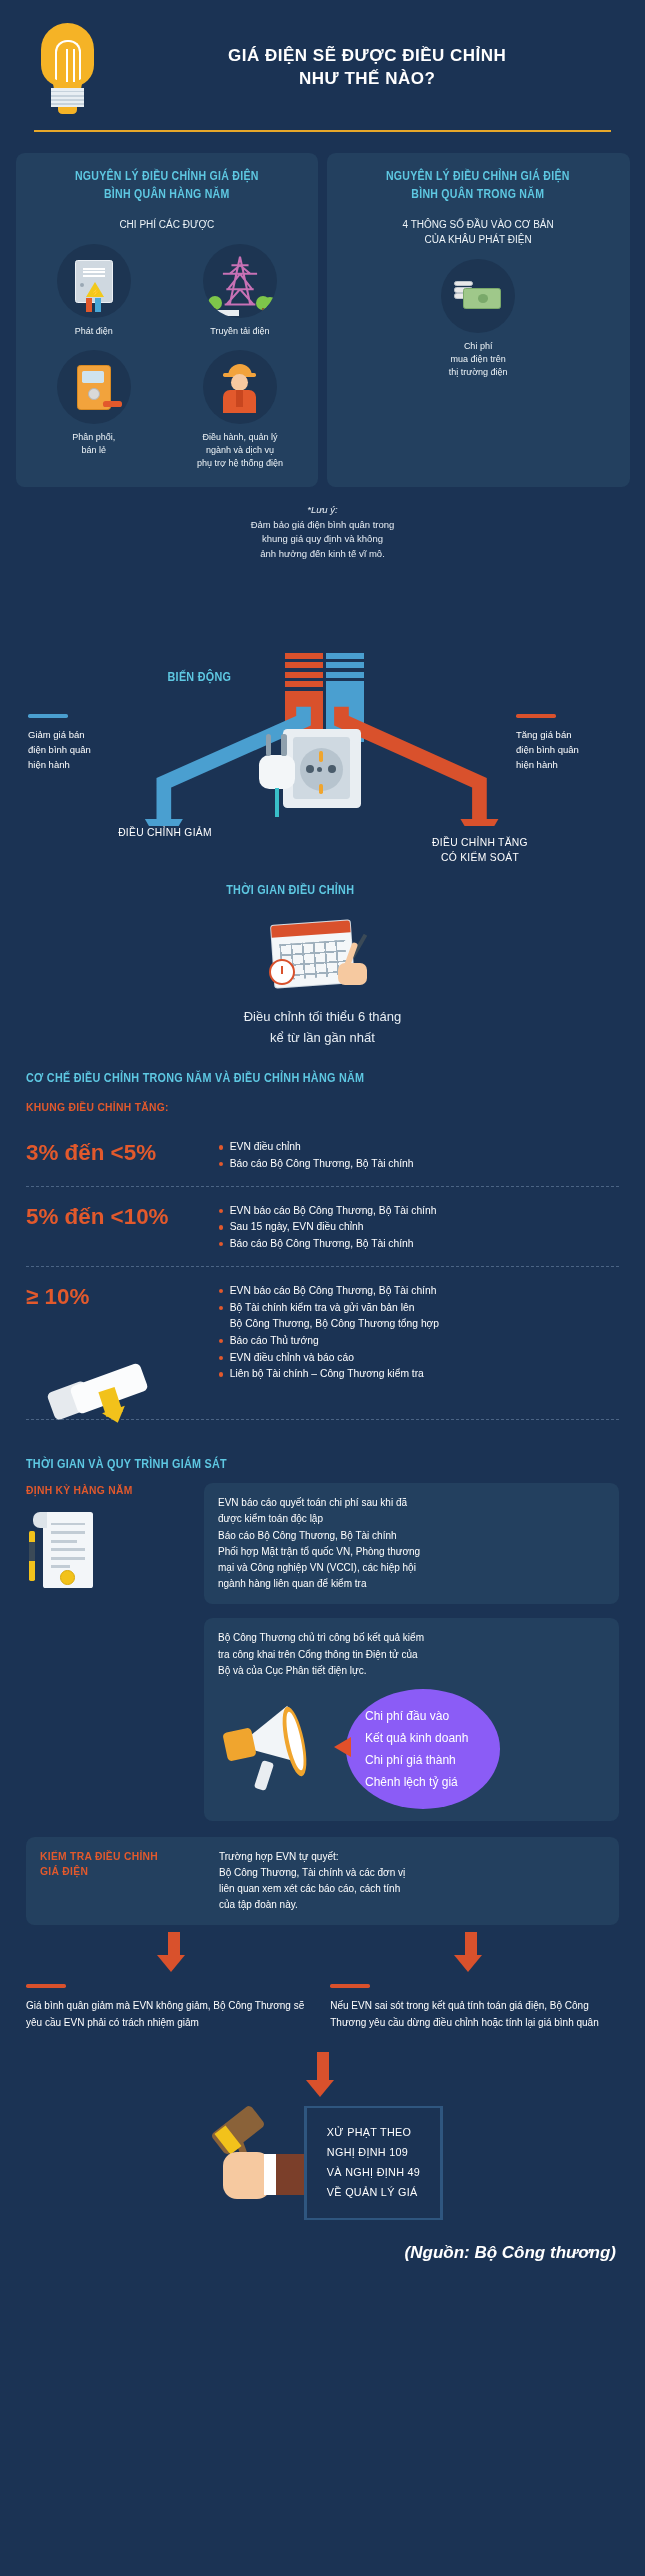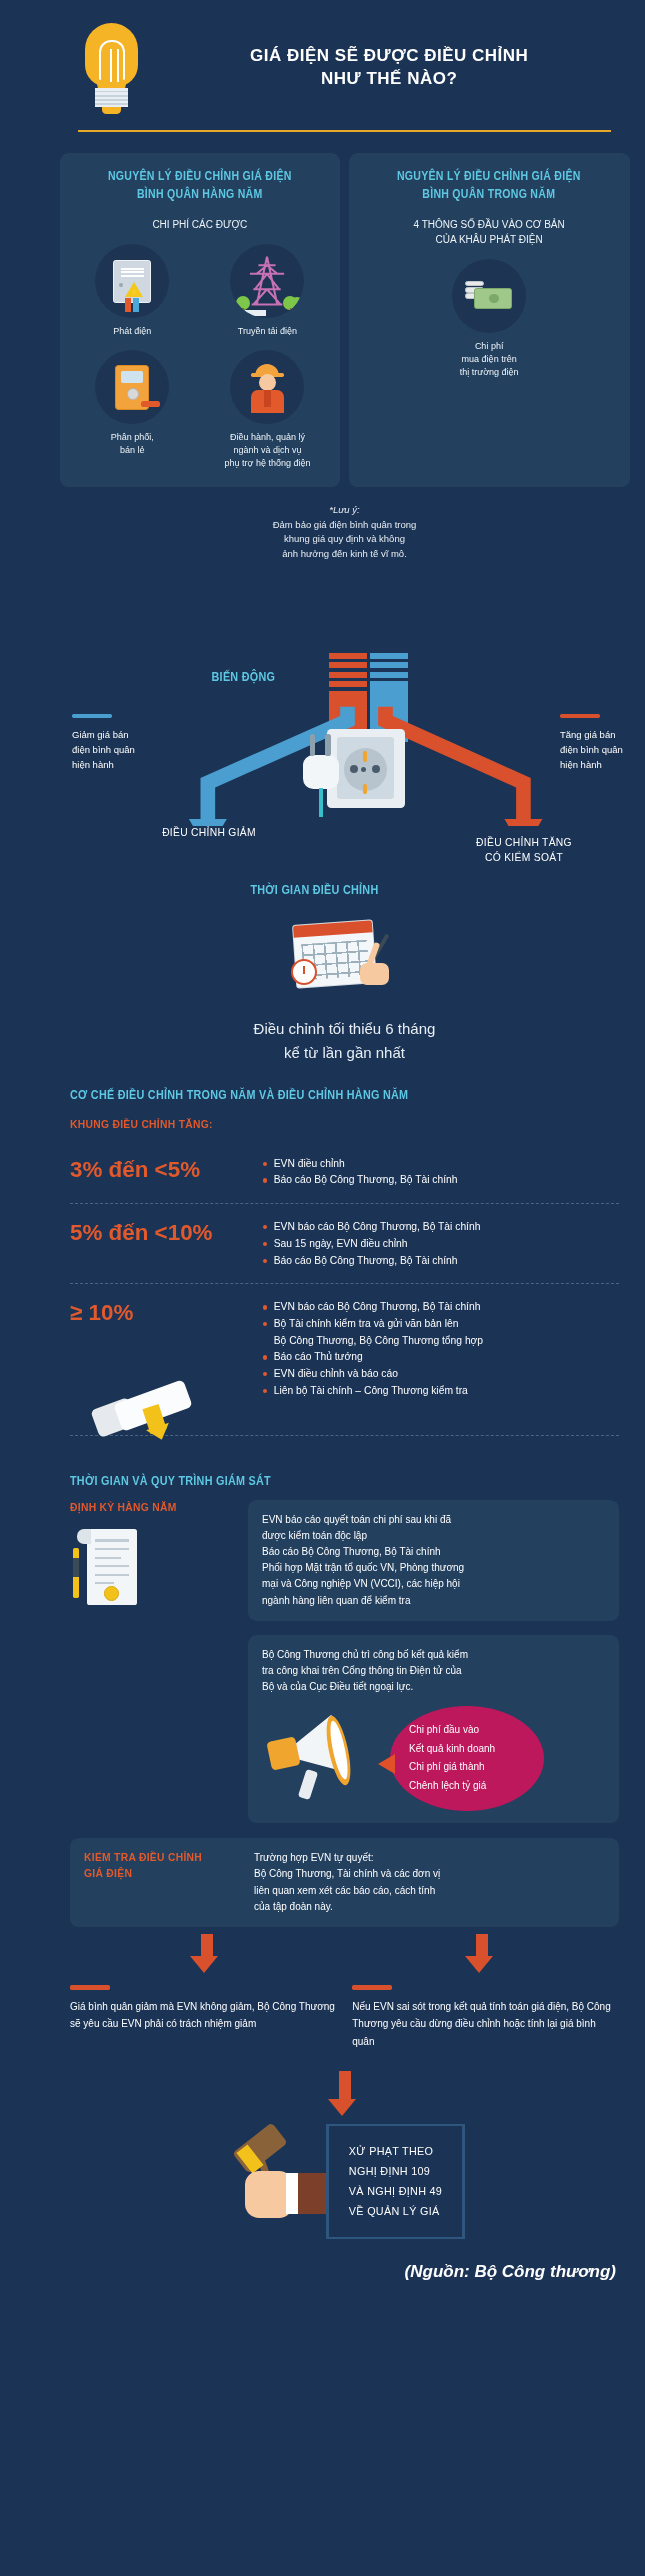--- a/index.html
+++ b/index.html
@@ -3,21 +3,21 @@
 <meta charset="utf-8">
 <style>
   * { box-sizing: border-box; margin: 0; padding: 0; }
   body {
     width: 645px;
     background: #1b3354;
     font-family: "Liberation Sans", sans-serif;
     color: #ffffff;
     -webkit-font-smoothing: antialiased;
   }
-  .page { width: 645px; position: relative; overflow: hidden; padding-left: 44px; }
+  .page { width: 645px; position: relative; overflow: hidden; }
 
   
   .header { padding: 21px 34px 0 34px; display: flex; align-items: center; gap: 22.4px; }
   .bulb { width: 67px; height: 93px; position: relative; flex: 0 0 auto; }
   .bulb .glass {
     position: absolute; left: 7px; top: 1.7px; width: 53px; height: 64px;
     background: #f5b326; border-radius: 27px 27px 22.4px 22.4px;
   }
   .bulb .glass:after{
     content:""; position:absolute; left:12px; top:52px; width:29px; height:19px;
@@ -155,21 +155,21 @@
   .cal .sheet .hdr{position:absolute;left:0;top:0;width:100%;height:12px;background:#d9512c;border-radius:2.6px 2.6px 0 0;}
   .cal .sheet .grid{position:absolute;left:7px;top:19px;width:66px;height:36px;
     background:repeating-linear-gradient(90deg,#9fb0bd 0 1.7px,transparent 1.7px 11.2px),
                repeating-linear-gradient(#9fb0bd 0 1.7px,transparent 1.7px 10.3px);}
   .cal .clock{position:absolute;left:1.7px;top:40px;width:26px;height:26px;border-radius:50%;background:#fff;border:2.6px solid #d9512c;}
   .cal .clock:after{content:"";position:absolute;left:10.3px;top:5.2px;width:1.7px;height:7.8px;background:#d9512c;}
   .cal .hand{position:absolute;right:0;top:22.4px;width:45px;height:47px;}
   .cal .hand .p{position:absolute;left:15.5px;top:0;width:6px;height:26px;background:#f6c9a0;border-radius:2.6px;transform:rotate(20deg);}
   .cal .hand .pal{position:absolute;left:5.2px;top:21px;width:29px;height:22.4px;background:#f6c9a0;border-radius:7px;}
   .cal .hand .pen{position:absolute;left:24px;top:-8.6px;width:4.3px;height:26px;background:#3b4a57;transform:rotate(30deg);}
-  .cal-cap{ text-align:center; font-size:15px; line-height:1.6; margin-top:12px; color:#e8eef4;}
+  .cal-cap{ text-align:center; font-size:13px; line-height:1.6; margin-top:2px; color:#e8eef4;}
 
   
   .tiers { padding: 22.4px 26px 0 26px; position:relative;}
   .khung { color:#e2592c; font-size:10.3px; font-weight:bold; letter-spacing:0.3px; margin-bottom:19px;}
   .tier { display:flex; gap:15.5px; align-items:flex-start; padding: 7px 0 12px 0; position:relative;}
   .tier .pct { color:#e2592c; font-size:22.4px; font-weight:bold; width:177px; flex:0 0 177px; line-height:1.25;}
   .tier ul { list-style:none; font-size:10.3px; line-height:1.62; }
   .tier li { position:relative; padding-left:11.2px; }
   .tier li:before{ content:""; position:absolute; left:0; top:6px; width:4.3px;height:4.3px;border-radius:50%;background:#e2592c;}
   .tier li.cont:before{ display:none; }
@@ -194,21 +194,21 @@
   .doc-ic .pen{position:absolute;left:3.4px;top:22.4px;width:6px;height:50px;background:#f2c21b;border-radius:1.7px;}
   .doc-ic .pen:after{content:"";position:absolute;left:0;top:10.3px;width:6px;height:19px;background:#3b4a57;}
 
   .mega-wrap{ position:relative; margin-top:10.3px; display:flex; align-items:center; gap:0; }
   .mega{ width:128px;height:90px;position:relative;flex:0 0 128px;}
   .mega .horn{position:absolute;left:19px;top:7px;width:0;height:0;border-top:29px solid transparent;border-bottom:29px solid transparent;border-right:57px solid #f2f5f8;transform:rotate(-12deg);}
   .mega .rim{position:absolute;left:67px;top:1.7px;width:19px;height:71px;border-radius:50%;background:#f0a52e;transform:rotate(-12deg);}
   .mega .rim2{position:absolute;left:71px;top:7px;width:12px;height:60px;border-radius:50%;background:#fff;transform:rotate(-12deg);}
   .mega .body{position:absolute;left:7px;top:26px;width:29px;height:29px;background:#f0a52e;border-radius:4.3px;transform:rotate(-12deg);}
   .mega .handle{position:absolute;left:40px;top:57px;width:12px;height:29px;background:#e9edf1;border-radius:3.4px;transform:rotate(18deg);}
-  .bubble{ position:relative; background:#be185d; border-radius:50%; padding:15.5px 19px; font-size:10px; line-height:1.85; min-width:154px;}
+  .bubble{ position:relative; background:#8b5cf6; border-radius:50%; padding:15.5px 19px; font-size:12px; line-height:1.85; min-width:154px;}
   .bubble:before{content:"";position:absolute;left:-12px;top:48px;width:0;height:0;border-top:10.3px solid transparent;border-bottom:10.3px solid transparent;border-right:17px solid #e2502a;}
 
   .v-arrow{ width:0;height:0;border-left:14.7px solid transparent;border-right:14.7px solid transparent;border-top:17px solid #d9512c;}
   .v-stem{ width:12px;height:22.4px;background:#d9512c;margin:0 auto;}
 
   .bottom-cols{ display:flex; gap:15.5px; padding: 0 26px; }
   .bc { flex:1; }
   .bc .dash{ width:40px;height:4.3px;border-radius:1.7px;background:#d9512c;margin-bottom:8.6px;}
   .bc p{ font-size:10px; line-height:1.72;}
 
@@ -516,41 +516,41 @@
         <div>mại và Công nghiệp VN (VCCI), các hiệp hội</div>
         <div>ngành hàng liên quan để kiểm tra</div>
       </div>
     </div>
 
     <div class="mon-row" style="margin-top:14px">
       <div class="mon-left"></div>
       <div class="mon-card">
         <div>Bộ Công Thương chủ trì công bố kết quả kiểm</div>
         <div>tra công khai trên Cổng thông tin Điện tử của</div>
-        <div>Bộ và của Cục Điều tiết ngoại lực.</div>
+        <div>Bộ và của Cục Phân tiết điện lực.</div>
         <div class="mega-wrap">
           <div class="mega">
             <div class="horn"></div>
               <div class="rim"></div>
               <div class="rim2"></div>
             <div class="body"></div>
               <div class="handle"></div>
           </div>
           <div class="bubble">
             <div>Chi phí đầu vào</div>
             <div>Kết quả kinh doanh</div>
             <div>Chi phí giá thành</div>
             <div>Chênh lệch tỷ giá</div>
           </div>
         </div>
       </div>
     </div>
 
     <div class="mon-row" style="margin-top:15.5px">
-      <div class="mon-card" style="display:flex;gap:18px">
+      <div class="mon-card" style="display:flex;gap:27px">
         <div style="width:152px;flex:0 0 152px">
           <div class="mon-key">KIỂM TRA ĐIỀU CHỈNH</div>
           <div class="mon-key">GIÁ ĐIỆN</div>
         </div>
         <div style="flex:1">
           <div>Trường hợp EVN tự quyết:</div>
           <div>Bộ Công Thương, Tài chính và các đơn vị</div>
           <div>liên quan xem xét các báo cáo, cách tính</div>
           <div>của tập đoàn này.</div>
         </div>

